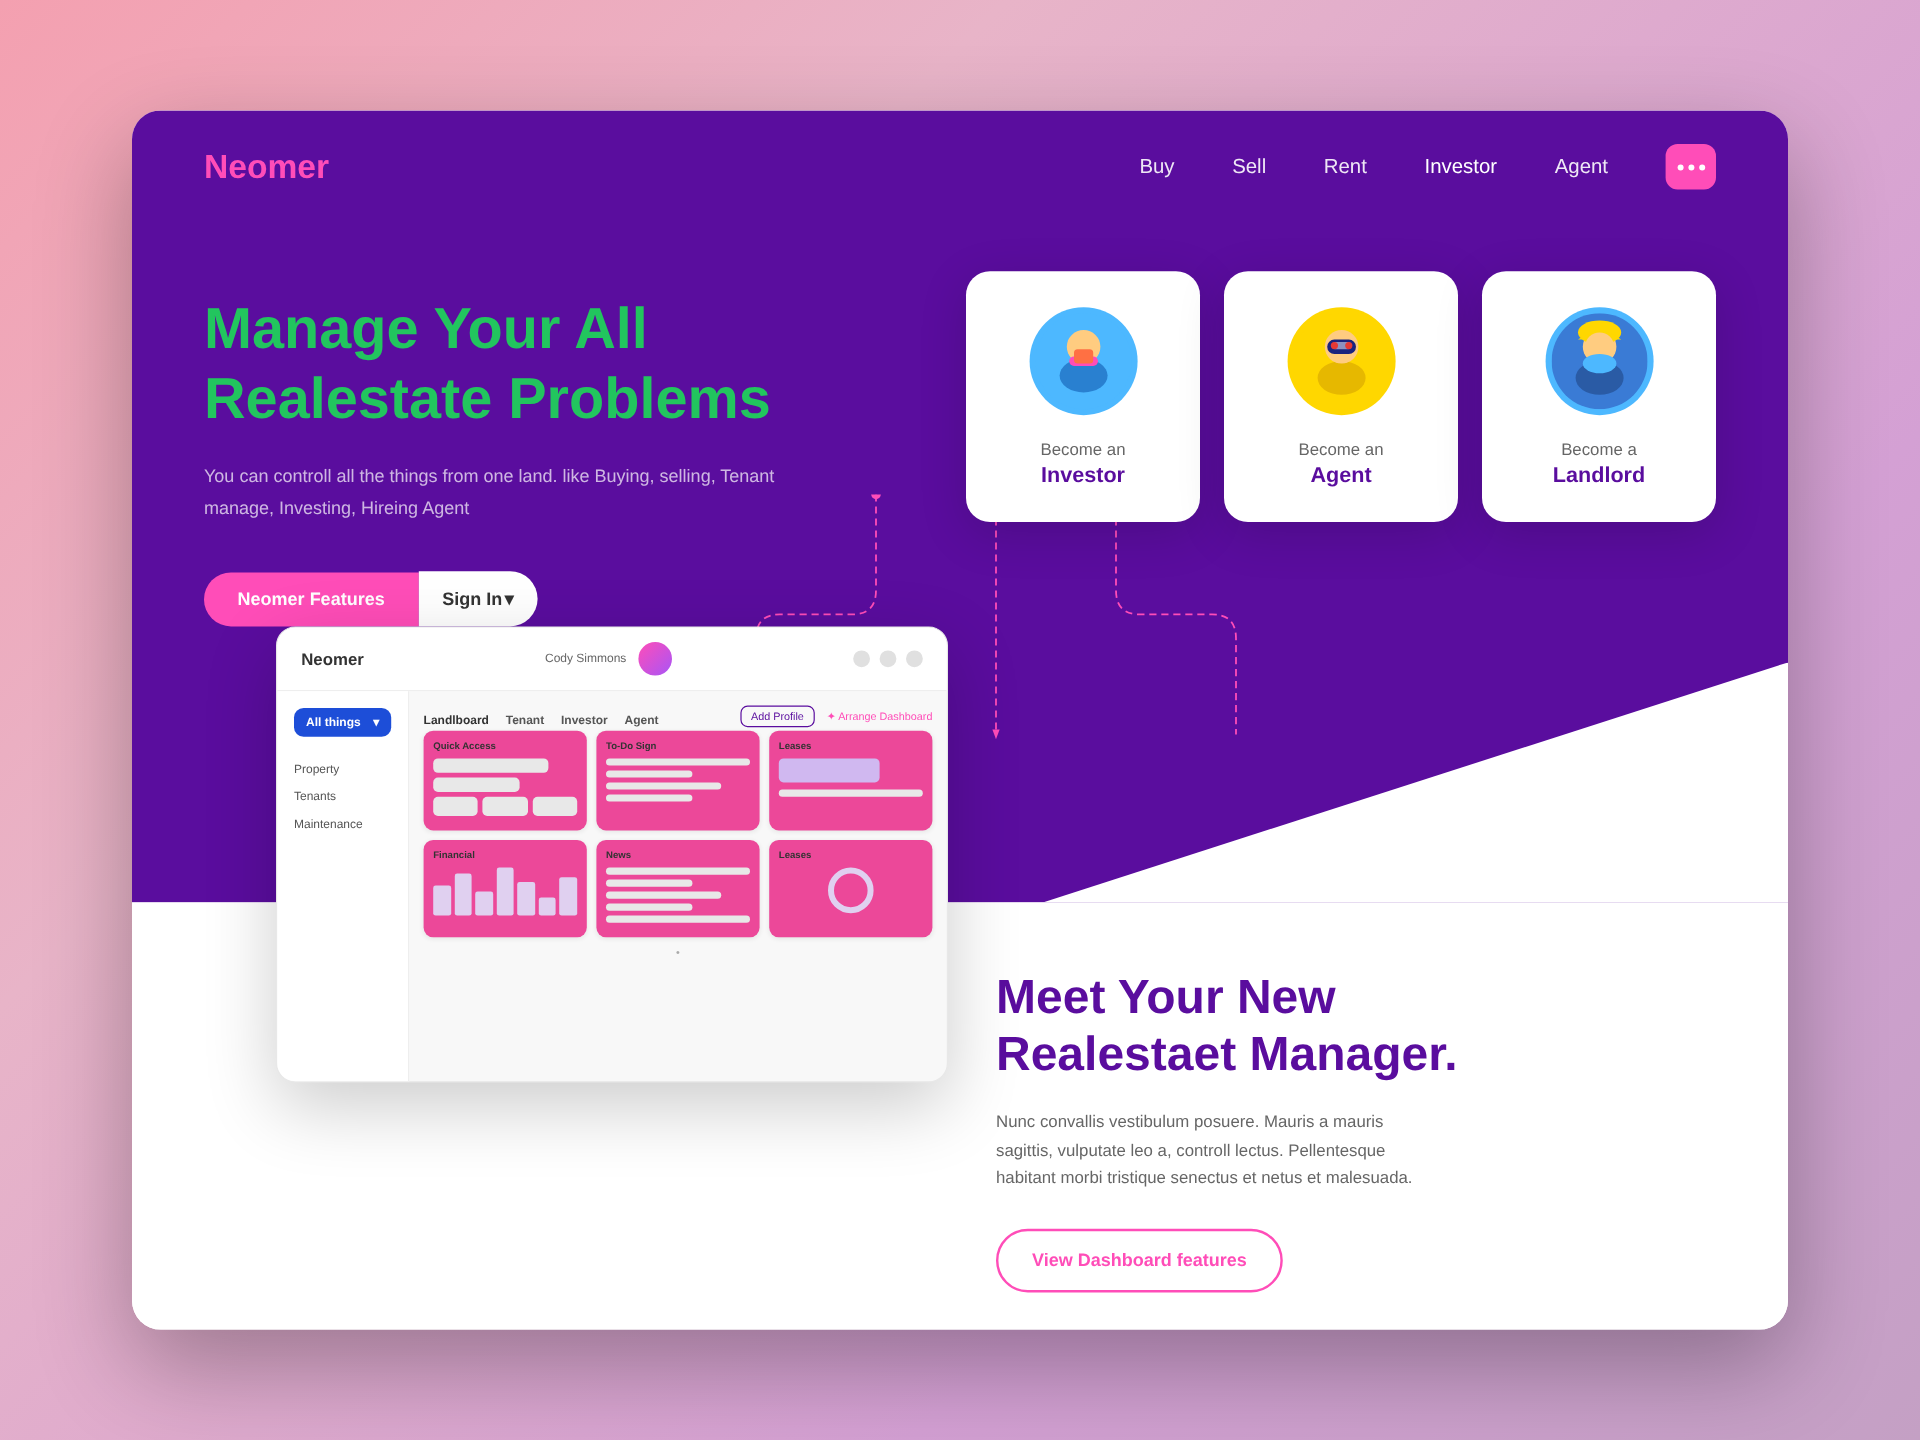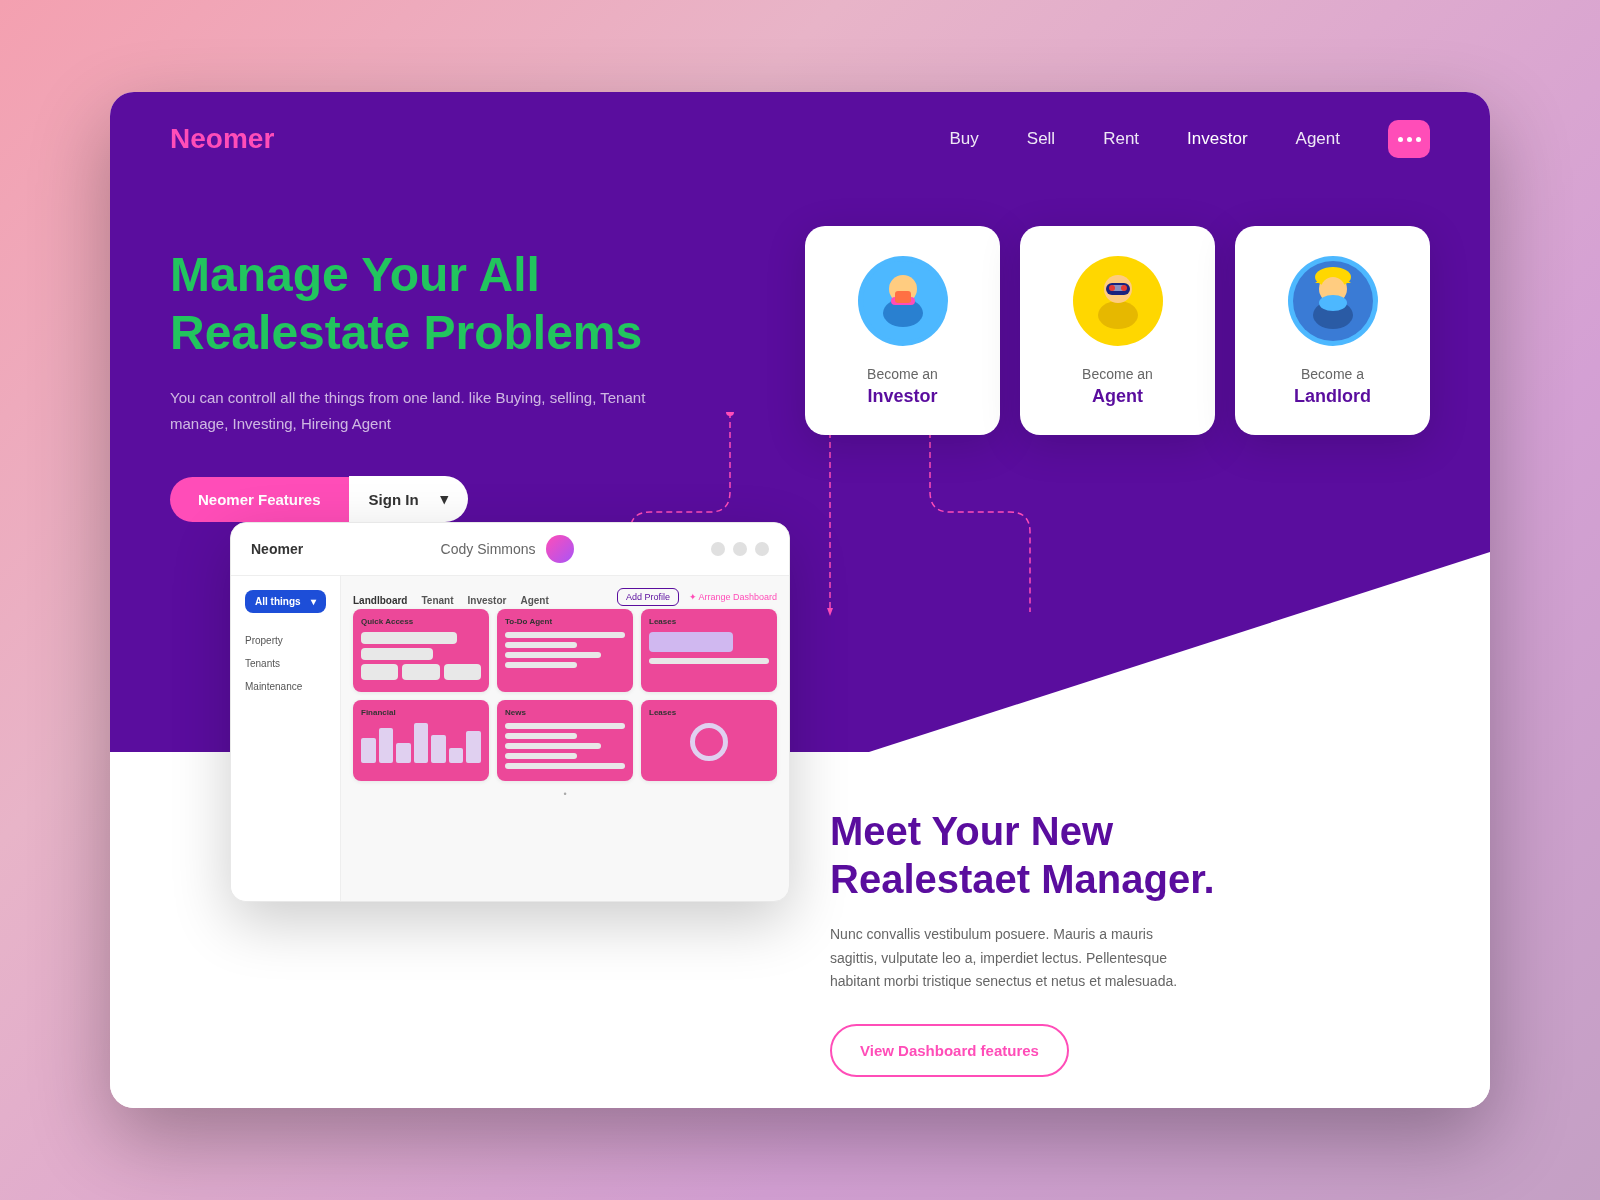--- a/index.html
+++ b/index.html
@@ -132,21 +132,21 @@
       background: #fff;
       color: #333;
       border: none;
       border-radius: 0 30px 30px 0;
       padding: 14px 20px;
       font-size: 15px;
       font-weight: 600;
       cursor: pointer;
       display: flex;
       align-items: center;
-      gap: 22px;
+      gap: 2px;
     }
     
     .cards-area {
       flex: 1;
       display: flex;
       gap: 20px;
       justify-content: flex-end;
       padding-top: 0;
       position: relative;
     }
@@ -217,21 +217,21 @@
     }
     .dash-logo {
       font-size: 14px;
       font-weight: 700;
       color: #333;
     }
     .dash-user-area {
       display: flex;
       align-items: center;
       gap: 10px;
-      font-size: 14px;
+      font-size: 10px;
       color: #666;
     }
     .dash-avatar {
       width: 28px;
       height: 28px;
       border-radius: 50%;
       background: linear-gradient(135deg, #ff4db8, #a855f7);
     }
     .dash-controls {
       display: flex;
@@ -545,21 +545,21 @@
               <div class="skeleton-box" style="height:12px;width:80%;"></div>
               <div class="skeleton-box" style="height:12px;width:60%;margin-top:4px;"></div>
               <div style="display:grid;grid-template-columns:1fr 1fr 1fr;gap:4px;margin-top:4px;">
                 <div class="skeleton-box" style="height:16px;"></div>
                 <div class="skeleton-box" style="height:16px;"></div>
                 <div class="skeleton-box" style="height:16px;"></div>
               </div>
             </div>
 
             <div class="dash-widget">
-              <div class="widget-title">To-Do Agent</div>
+              <div class="widget-title">To-Do Sign</div>
               <div class="skeleton-line"></div>
               <div class="skeleton-line short"></div>
               <div class="skeleton-line med"></div>
               <div class="skeleton-line short"></div>
             </div>
 
             <div class="dash-widget">
               <div class="widget-title">Leases</div>
               <div class="skeleton-box" style="height:20px;width:70%;background:#d0b8f0;"></div>
               <div class="skeleton-line" style="margin-top:6px;"></div>
@@ -596,17 +596,17 @@
           <div style="text-align:center;margin-top:8px;font-size:9px;color:#aaa">•</div>
         </div>
       </div>
     </div>
 
     <div class="meet-section">
       <h2 class="meet-title">
         <span>Meet Your New</span><br>
         <span>Realestaet Manager.</span>
       </h2>
-      <p class="meet-text">Nunc convallis vestibulum posuere. Mauris a mauris sagittis, vulputate leo a, imperdiet lectus. Pellentesque habitant morbi tristique senectus et netus et malesuada.</p>
+      <p class="meet-text">Nunc convallis vestibulum posuere. Mauris a mauris sagittis, vulputate leo a, controll lectus. Pellentesque habitant morbi tristique senectus et netus et malesuada.</p>
       <button class="btn-dashboard">View Dashboard features</button>
     </div>
   </div>
 </div>
 
 </body></html>

